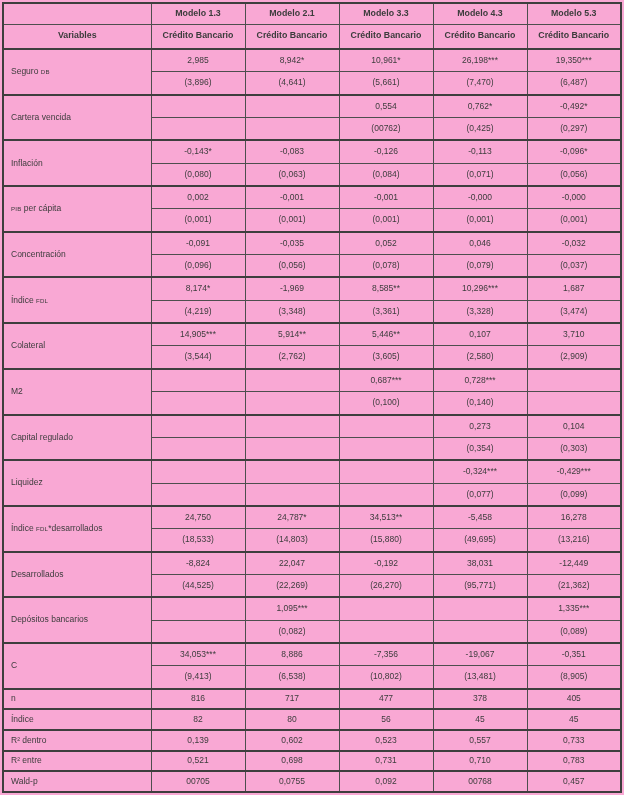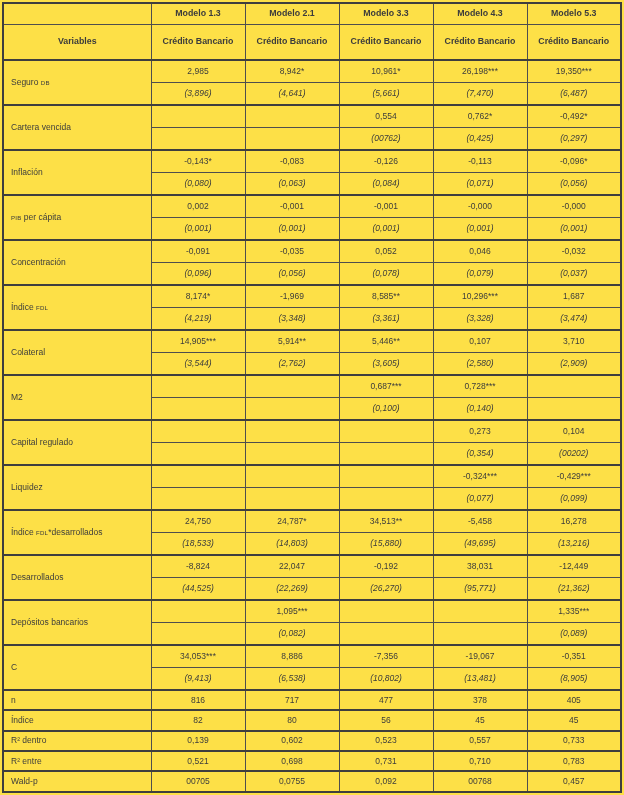--- a/index.html
+++ b/index.html
@@ -1,17 +1,17 @@
 <!DOCTYPE html>
 <html><head>
 <meta charset="utf-8">
 <style>
   html, body { margin:0; padding:0; background:#ffffff; }
   .page {
-    width: 624px; height: 795px; background:#fde047; box-sizing:border-box;
+    width: 624px; height: 795px; background:#f9a8d4; box-sizing:border-box;
     padding: 2px; font-family: "Liberation Sans", sans-serif;
   }
   table.tbl {
     border-collapse: collapse; table-layout: fixed;
     width: 620px; height: 791px;
     border: 2px solid #3e3e3e;
   }
   th, td {
     border: 1px solid #4e4e4e;
     color: #3c3c3c;
@@ -19,23 +19,23 @@
     line-height: 1.1;
     text-align: center;
     vertical-align: middle;
     padding: 0 3px;
     font-weight: normal;
     overflow: hidden;
     white-space: nowrap;
   }
   thead th { font-weight: bold; font-size: 8.8px; }
   tr.hd1 { height: 21px; }
-  tr.hd2 { height: 36px; }
+  tr.hd2 { height: 25px; }
   tr.cr  { height: 21px; }
-  tr.sr  { height: 21px; font-style: italic; }
+  tr.sr  { height: 21px; }
   tr.st  { height: 19px; }
   tr.gt > td, tr.gt > th { border-top: 2px solid #3e3e3e; }
   td.lbl { text-align: left; padding-left: 7px; white-space: normal; }
   span.sc { font-size: 72%; letter-spacing: .2px; }
 </style>
 </head>
 <body>
 
 <div class="page">
 <table class="tbl">
@@ -201,21 +201,21 @@
 <td></td>
 <td></td>
 <td>0,273</td>
 <td>0,104</td>
 </tr>
 <tr class="sr">
 <td></td>
 <td></td>
 <td></td>
 <td>(0,354)</td>
-<td>(00202)</td>
+<td>(0,303)</td>
 </tr>
 
 <tr class="cr gt">
 <td class="lbl" rowspan="2"><span>Liquidez</span><span class="sc"></span><span></span></td>
 <td></td>
 <td></td>
 <td></td>
 <td>-0,324***</td>
 <td>-0,429***</td>
 </tr>

